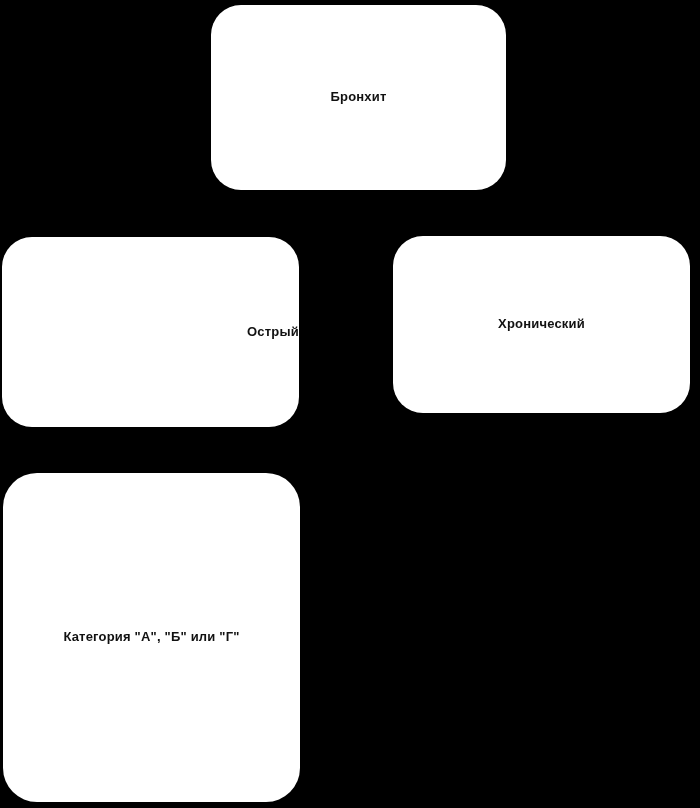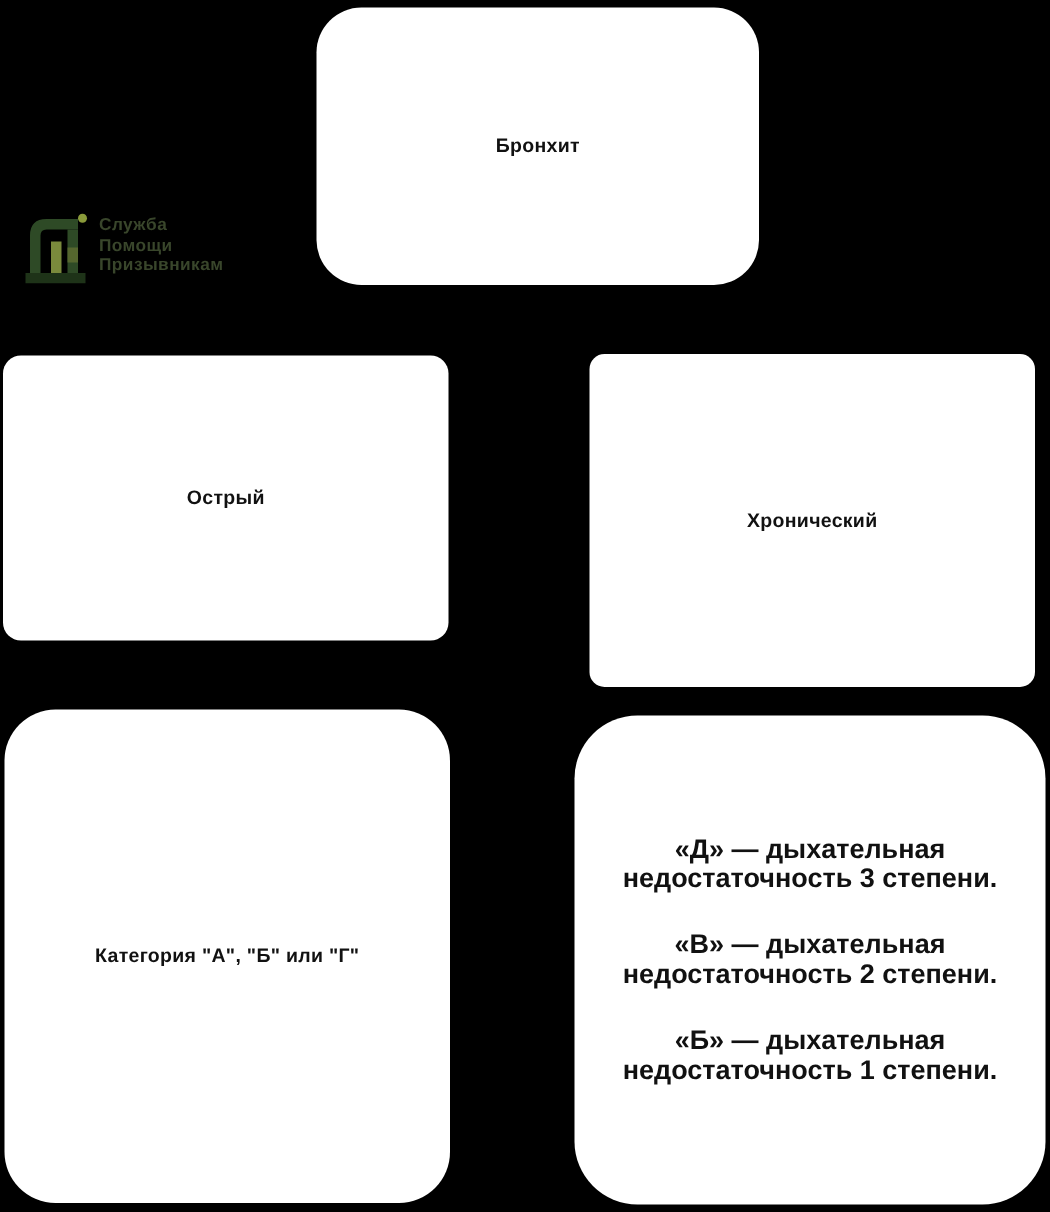--- a/index.html
+++ b/index.html
@@ -32,26 +32,27 @@
     letter-spacing: 0.2px;
   }
   #node-root {
     left: 211px; top: 5px;
     width: 295px; height: 185px;
     border-radius: 30px;
   }
   #node-acute {
     left: 2px; top: 237px;
     width: 297px; height: 190px;
-    border-radius: 12px;
+    border-radius: 30px;
+    justify-content: flex-end;
   }
   #node-chronic {
     left: 393px; top: 236px;
-    width: 297px; height: 222px;
-    border-radius: 10px;
+    width: 297px; height: 177px;
+    border-radius: 30px;
   }
   #node-category {
     left: 3px; top: 473px;
     width: 297px; height: 329px;
     border-radius: 34px;
     padding: 0 10px;
   }
   #node-degrees {
     left: 383px; top: 477px;
     width: 314px; height: 326px;
@@ -80,56 +81,31 @@
     font-weight: 700;
     color: #39462b;
     letter-spacing: 0.3px;
   }
 </style>
 </head>
 <body>
 
 <div class="canvas">
 
-  <div class="logo">
-    <svg width="44" height="48" viewBox="0 0 44 48">
-
-      <path d="M5,44 V16 Q5,5 16,5 H37 V12 H16 Q12,12 12,16 V44 Z" fill="#2e4a26"></path>
-
-      <rect x="30" y="12" width="7" height="32" fill="#2e4a26"></rect>
-      <rect x="30" y="24" width="7" height="10" fill="#55662e"></rect>
-
-      <rect x="19" y="20" width="7" height="24" fill="#7a8a3c"></rect>
-
-      <rect x="2" y="41" width="40" height="7" fill="#1e3318"></rect>
-
-      <circle cx="40" cy="4.5" r="3" fill="#8a9a3a"></circle>
-    </svg>
-    <div class="logo-text">
-      <div>Служба</div>
-      <div>Помощи</div>
-      <div>Призывникам</div>
-    </div>
-  </div>
 
   <div class="node" id="node-root">
     <span class="node-label">Бронхит</span>
   </div>
 
   <div class="node" id="node-acute">
     <span class="node-label">Острый</span>
   </div>
 
   <div class="node" id="node-chronic">
     <span class="node-label">Хронический</span>
   </div>
 
   <div class="node" id="node-category">
     <span class="node-label">Категория "А", "Б" или "Г"</span>
   </div>
 
-  <div class="node" id="node-degrees">
-    <p>«Д» — дыхательная недостаточность 3 степени.</p>
-    <p>«В» — дыхательная недостаточность 2 степени.</p>
-    <p>«Б» — дыхательная недостаточность 1 степени.</p>
-  </div>
 
 </div>
 
 </body></html>

